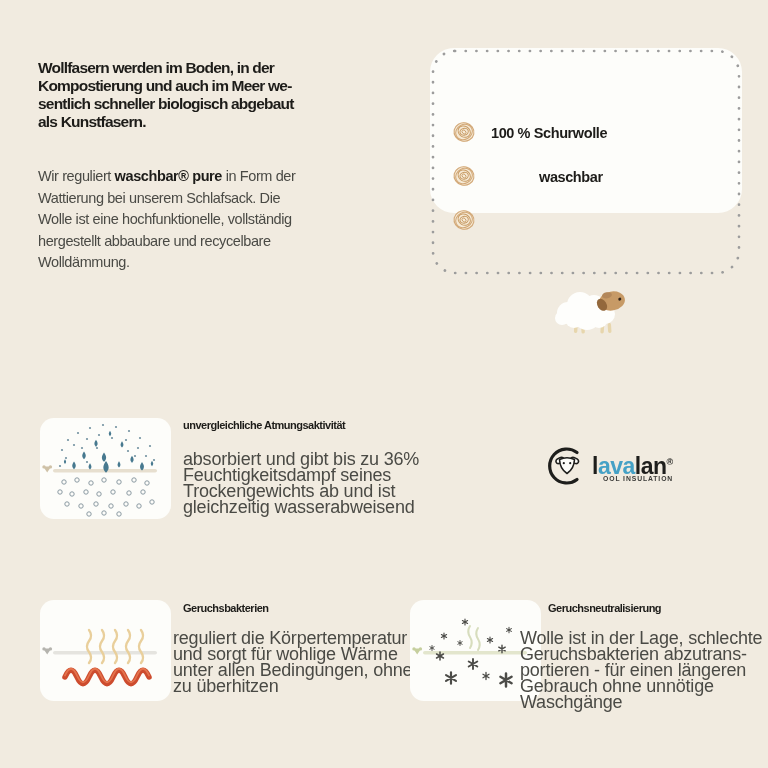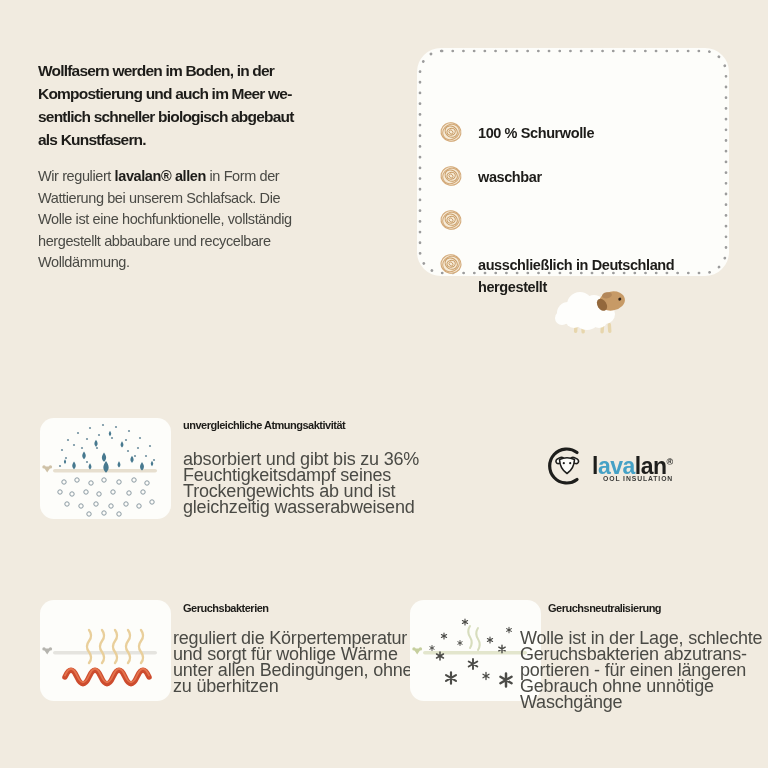--- a/index.html
+++ b/index.html
@@ -9,42 +9,42 @@
     --heat-wave:#e9cf9b; --heat-red:#cd4c2e; --odor-star:#4c4c48;
     --bar-beige:#e7dfcf; --bar-gray:#e5e4df; --bar-green:#e3e6cd;
   }
   *{margin:0;padding:0;box-sizing:border-box;}
   html,body{width:768px;height:768px;}
   body{font-family:"Liberation Sans", sans-serif; background:var(--background); position:relative; overflow:hidden;}
   .canvas{position:absolute; inset:0; width:768px; height:768px;}
 
   .headline{
     position:absolute; left:38px; top:59px;
-    font-size:15.5px; font-weight:bold; line-height:23px; letter-spacing:-0.8px;
+    font-size:15.5px; font-weight:bold; line-height:18px; letter-spacing:-0.8px;
     color:var(--heading); white-space:pre;
   }
   .intro{
     position:absolute; left:38px; top:166px;
     font-size:14.5px; line-height:21.5px; letter-spacing:-0.4px;
     color:var(--body); white-space:pre;
   }
   .intro b{color:var(--heading); letter-spacing:-0.4px;}
 
   .benefits-box{
-    position:absolute; left:417px; top:48px; width:312px; height:228px;
+    position:absolute; left:430px; top:48px; width:312px; height:165px;
     background:var(--card); border-radius:24px;
   }
   .benefits-border{position:absolute; inset:0;}
   .benefit-row{position:absolute; left:22px; display:flex; align-items:flex-start;}
   .benefit-row .label{
     margin-left:15px; padding-top:3px;
     font-size:14.5px; font-weight:bold; letter-spacing:-0.4px; line-height:21.5px;
     color:var(--heading); white-space:pre;
   }
-  .row-1{top:72px;} .row-2{top:116px;} .row-3{top:160px;} .row-4{top:204px;}
+  .row-1{top:72px;} .row-2{top:116px;gap:48px;} .row-3{top:160px;} .row-4{top:204px;}
 
   .sheep{position:absolute; left:550px; top:287px;}
 
   .icon-card{
     position:absolute; background:var(--card); border-radius:14px;
     width:131px; height:101px;
   }
   .card-moisture{left:40px; top:418px;}
   .card-heat{left:40px; top:600px;}
   .card-odor{left:410px; top:600px;}
@@ -93,21 +93,21 @@
   </defs>
 </svg>
 
 <div class="canvas">
 
   <div class="headline">Wollfasern werden im Boden, in der
 Kompostierung und auch im Meer we-
 sentlich schneller biologisch abgebaut
 als Kunstfasern.</div>
 
-  <div class="intro"><span>Wir reguliert </span><b>lavalan® allen</b><span> in Form der
+  <div class="intro"><span>Wir reguliert </span><b>waschbar® pure</b><span> in Form der
 Wattierung bei unserem Schlafsack. Die
 Wolle ist eine hochfunktionelle, vollständig
 hergestellt abbaubare und recycelbare
 Wolldämmung.</span></div>
 
   <div class="benefits-box">
     <svg class="benefits-border" width="312" height="228">
       <rect x="3" y="3" width="306" height="222" rx="22" fill="none" stroke="var(--dot-border)" stroke-width="2.7" stroke-linecap="round" stroke-dasharray="0.1 10.6"></rect>
     </svg>
     <div class="benefit-row row-1">
@@ -119,27 +119,20 @@
     <div class="benefit-row row-2">
       <svg width="24" height="24" viewBox="0 0 24 24">
           <use href="#woolball"></use>
         </svg>
       <span class="label">waschbar</span>
     </div>
     <div class="benefit-row row-3">
       <svg width="24" height="24" viewBox="0 0 24 24">
           <use href="#woolball"></use>
         </svg>
-    </div>
-    <div class="benefit-row row-4">
-      <svg width="24" height="24" viewBox="0 0 24 24">
-          <use href="#woolball"></use>
-        </svg>
-      <span class="label">ausschließlich in Deutschland
-hergestellt</span>
     </div>
   </div>
 
   <svg class="sheep" width="95" height="52" viewBox="0 0 95 52">
     <g>
       <rect x="24.5" y="36" width="3.4" height="10" rx="1.6" fill="#e7d6ad" transform="rotate(4 26 36)"></rect>
       <rect x="31" y="36.5" width="3.4" height="10" rx="1.6" fill="#e7d6ad" transform="rotate(-3 32 36)"></rect>
       <rect x="51" y="36.5" width="3.4" height="10" rx="1.6" fill="#e7d6ad" transform="rotate(4 52 36)"></rect>
       <rect x="57.5" y="36" width="3.4" height="10" rx="1.6" fill="#e7d6ad" transform="rotate(-4 59 36)"></rect>
     </g>

